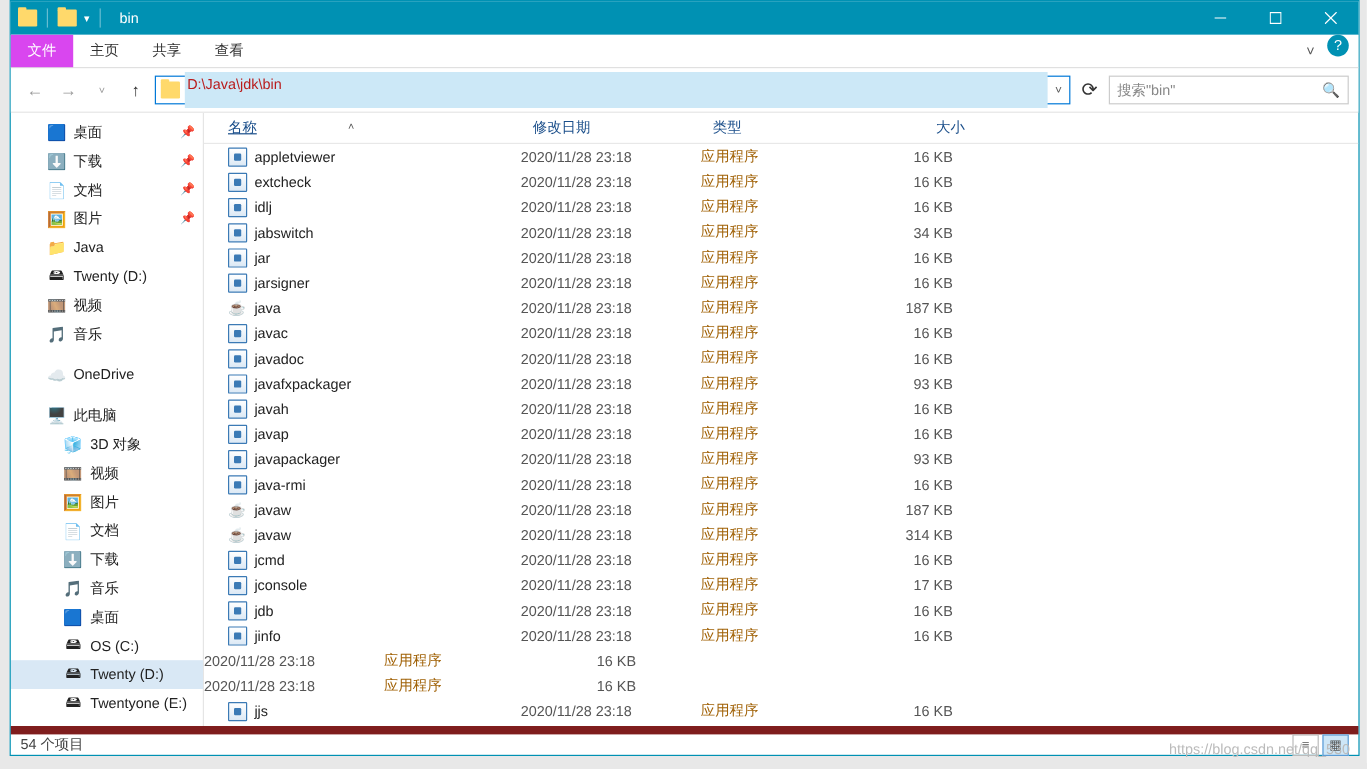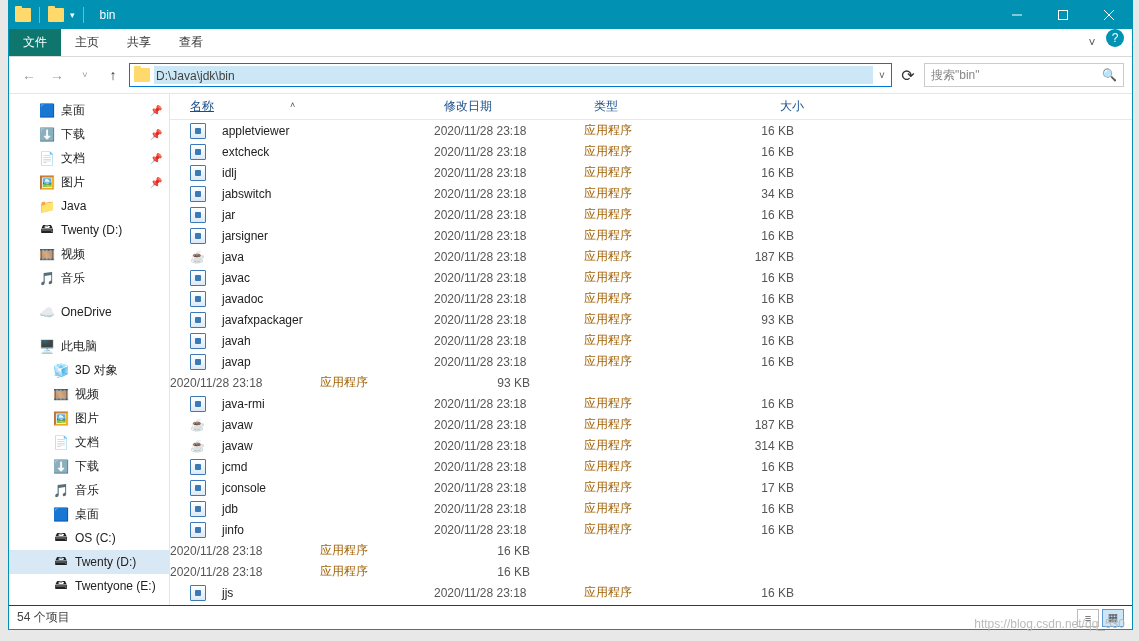--- a/index.html
+++ b/index.html
@@ -13,33 +13,33 @@
 .titlebar .qat .folder-ico::before { content:""; position:absolute; top:-2px; left:0; width:7px; height:3px; background:#ffd96b; border-radius:1px 1px 0 0;}
 .titlebar .sep { width: 1px; height: 16px; background: rgba(255,255,255,0.4); margin: 0 4px; }
 .titlebar .title { margin-left: 6px; }
 .titlebar .spacer { flex: 1; }
 .titlebar .winbtn { width: 46px; height: 28px; display: flex; align-items: center; justify-content: center; }
 .titlebar svg { stroke: #fff; fill: none; stroke-width: 1; }
 
 
 .ribbon { height: 28px; display: flex; align-items: stretch; border-bottom: 1px solid #d9d9d9; font-size: 12px; background:#fff; }
 .ribbon .tab { padding: 0 14px; display: flex; align-items: center; color: #333; }
-.ribbon .tab.file { background: #0f766e; color: #fff; }
+.ribbon .tab.file { background: #d946ef; color: #fff; }
 .ribbon .spacer { flex: 1; }
 .ribbon .rbtn { width: 28px; display:flex; align-items:center; justify-content:center; color:#555;}
 .ribbon .help { width: 18px; height:18px; border-radius:50%; background:#0091b3; color:#fff; font-size:12px; display:flex;align-items:center;justify-content:center;margin-right:8px;}
 
 
 .navrow { height: 36px; display: flex; align-items: center; padding: 4px 8px; gap: 4px; background:#fff; }
 .navbtn { width: 24px; height: 24px; display:flex; align-items:center; justify-content:center; color:#999; font-size:14px;}
 .navbtn.enabled { color:#333; }
 .addr { flex: 1; height: 24px; border: 1px solid #0078d7; display:flex; align-items:center; background:#fff; }
 .addr .fico { width:16px; height:14px; background:#ffd96b; margin:0 4px; border-radius:1px; position:relative;}
 .addr .fico::before {content:"";position:absolute;top:-2px;left:0;width:7px;height:3px;background:#ffd96b;border-radius:1px 1px 0 0;}
-.addr .path { flex:1; background:#cce8f7; color:#404040; font-size:12px; padding:1px 2px; height:18px; line-height:18px;}
+.addr .path { flex:1; background:#cce8f7; color:#b91c1c; font-size:12px; padding:1px 2px; height:30px; line-height:18px;}
 .addr .dd { width:18px; color:#555; text-align:center; font-size:10px;}
 .refresh { width:24px; height:24px; display:flex;align-items:center;justify-content:center; color:#333; }
 .search { width:200px; height:24px; border:1px solid #ccc; display:flex; align-items:center; padding:0 6px; font-size:12px; color:#888; }
 .search .sico { margin-left:auto; color:#888; }
 
 
 .body { flex:1; display:flex; overflow:hidden; border-top:1px solid #e5e5e5;}
 .sidebar { width:160px; overflow-y:auto; font-size:12px; color:#222; padding:4px 0; position:relative;}
 .sidebar::-webkit-scrollbar{width:14px;}
 .sidebar::-webkit-scrollbar-thumb{background:#c1c1c1;}
@@ -57,31 +57,31 @@
 .cols .c-name { width:264px; padding-left:20px; position:relative;text-decoration:underline;}
 .cols .c-name .sort { position:absolute; left:120px; top:2px; font-size:9px; color:#555;}
 .cols .c-date { width:150px; }
 .cols .c-type { width:130px; }
 .cols .c-size { width:90px; text-align:right; }
 
 .filelist { flex:1; overflow-y:auto; font-size:12px; color:#222;}
 .filelist::-webkit-scrollbar{width:14px;}
 .filelist::-webkit-scrollbar-thumb{background:#c1c1c1;}
 .row { height:21px; display:flex; align-items:center; }
-.row .c-name { width:264px; display:flex; align-items:center; gap:16px; padding-left:20px;}
+.row .c-name { width:264px; display:flex; align-items:center; gap:6px; padding-left:20px;}
 .row .c-date { width:150px; color:#555;}
 .row .c-type { width:130px; color:#a16207;}
 .row .c-size { width:90px; text-align:right; color:#555; padding-right:10px;}
 .file-ico { width:16px; height:16px; display:flex; align-items:center; justify-content:center;}
 .file-ico.exe { border:1px solid #3b7ab5; background:linear-gradient(#fff,#dce9f5); border-radius:1px;}
 .file-ico.exe::after { content:""; width:6px; height:6px; background:#3b7ab5; border-radius:1px;}
 .file-ico.java::after { content:"☕"; font-size:12px; line-height:1;}
 
 
-.status { height:24px; border-top:1px solid #7f1d1d; display:flex; align-items:center; font-size:12px; color:#444; padding:0 8px;}
+.status { height:24px; border-top:7px solid #7f1d1d; display:flex; align-items:center; font-size:12px; color:#444; padding:0 8px;}
 .status .spacer{flex:1;}
 .status .vbtn { width:22px; height:18px; border:1px solid #bbb; margin-left:3px; display:flex;align-items:center;justify-content:center; font-size:11px; color:#555;}
 .status .vbtn.active{background:#cde6f7;border-color:#5b9bd5;}
 
 .watermark { position:absolute; right:14px; bottom:10px; color:#bbb; font-size:12px; pointer-events:none;}
 </style>
 </head>
 <body>
 
 <div class="window">
@@ -342,20 +342,24 @@
           <div class="row">
             <div class="c-name">
               <span class="file-ico exe"></span>
               <span>javap</span>
             </div>
             <div class="c-date">2020/11/28 23:18</div>
             <div class="c-type">应用程序</div>
             <div class="c-size">16 KB</div>
           </div>
           <div class="row">
+            <div class="c-name">
+              <span class="file-ico exe"></span>
+              <span>javapackager</span>
+            </div>
             <div class="c-date">2020/11/28 23:18</div>
             <div class="c-type">应用程序</div>
             <div class="c-size">93 KB</div>
           </div>
           <div class="row">
             <div class="c-name">
               <span class="file-ico exe"></span>
               <span>java-rmi</span>
             </div>
             <div class="c-date">2020/11/28 23:18</div>

